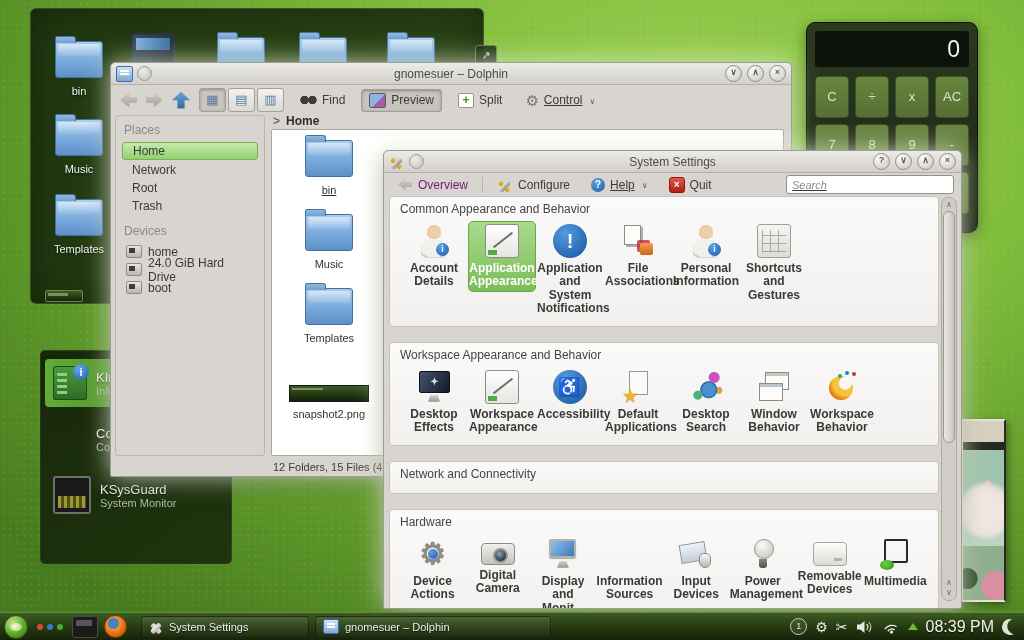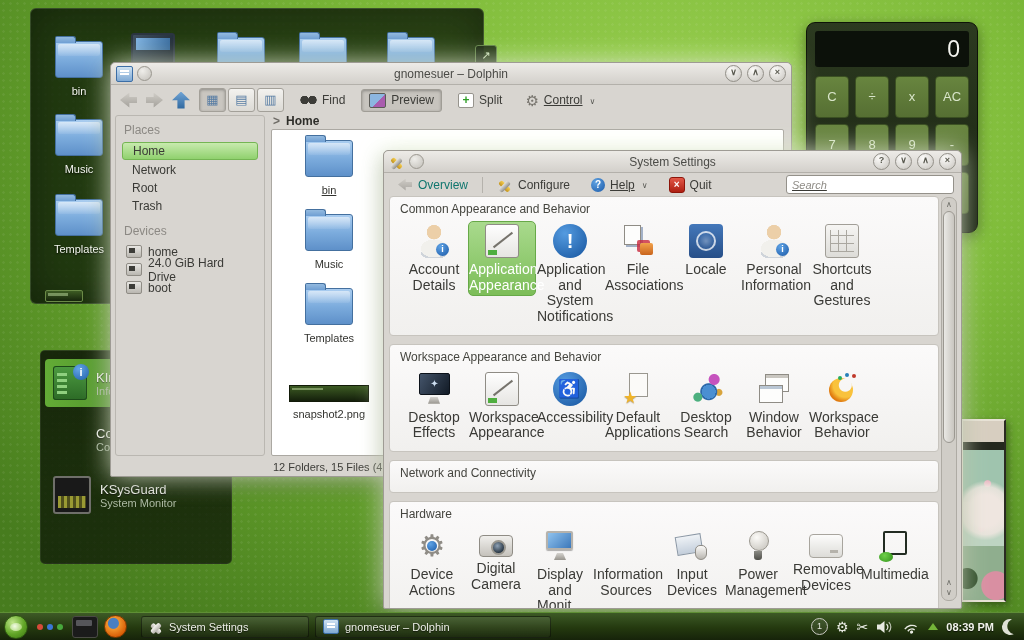--- a/index.html
+++ b/index.html
@@ -123,38 +123,38 @@
   .file .folder{margin:0 auto;}
   .flabel{margin-top:7px;font-size:11px;color:#33332f;}
   .flabel.underline{text-decoration:underline;}
   .snap-thumb{width:78px;height:15px;margin:0 auto;background:linear-gradient(#3c5a23,#141f0b);border:1px solid #121a08;position:relative;}
   .snap-thumb::after{content:"";position:absolute;left:2px;top:2px;width:40%;height:2px;background:rgba(180,210,150,.55);}
   .dol-status{position:absolute;left:162px;bottom:3px;font-size:11px;color:#3c3c38;}
 
   
   .syss{left:383px;top:150px;width:577px;height:457px;z-index:6;overflow:hidden;}
   .ss-toolbar{height:23px;display:flex;align-items:center;gap:7px;padding:0 7px;font-size:12px;color:#3c3c38;}
-  .ss-toolbar .disabled{color:#0f766e;}
+  .ss-toolbar .disabled{color:#701a75;}
   .mini-arrow{width:14px;height:12px;background:linear-gradient(#cfccc6,#a8a5a0);
     clip-path:polygon(0 50%,55% 0,55% 30%,100% 30%,100% 70%,55% 70%,55% 100%);}
   .tsep{width:1px;height:16px;background:#b5b2ac;}
   .help-ico{width:14px;height:14px;border-radius:50%;background:radial-gradient(circle at 35% 30%,#5fa2e2,#1c5aa8);
     color:#fff;font:bold 10px/14px "Liberation Sans",sans-serif;text-align:center;}
   .quit-ico{width:14px;height:14px;border-radius:3px;background:linear-gradient(#e25848,#ae1f12);border:1px solid #8d150a;
     color:#fff;font:bold 10px/13px "Liberation Sans",sans-serif;text-align:center;}
   .tools-glyph{width:16px;height:14px;}
   .search{margin-left:auto;width:156px;height:17px;border:1px solid #94918a;border-radius:3px;background:#fff;
     font:italic 11px "Liberation Sans",sans-serif;color:#3a3a36;padding:0 5px;text-decoration:underline;}
   .search::placeholder{color:#8e8b85;font-style:italic;}
   .ss-content{position:absolute;left:5px;right:22px;top:45px;bottom:0;}
   .ss-section{background:linear-gradient(#fbfafa,#f1f0ee);border:1px solid #c7c4be;border-radius:4px;
-    padding:5px 10px 7px;margin-bottom:8px;}
+    padding:5px 10px 7px;margin-bottom:15px;}
   .ss-sec-title{font-size:12px;color:#45453f;margin-bottom:5px;}
   .ss-items{display:flex;align-items:flex-start;}
-  .ss-item{width:66px;text-align:center;padding:3px 1px;border-radius:5px;font-size:14px;line-height:1.12;color:#3a3a36;}
+  .ss-item{width:66px;text-align:center;padding:3px 1px;border-radius:5px;font-size:12px;line-height:1.12;color:#3a3a36;font-weight:bold;}
   .ss-item.sel{background:linear-gradient(#a9da8d,#7cbd58);border:1px solid #67a948;color:#fff;padding:2px 0;}
   .ss-label{margin-top:4px;}
   
   .ss-scroll{position:absolute;right:4px;top:46px;bottom:7px;width:14px;background:#d0cdc7;border:1px solid #aeaba4;border-radius:7px;}
   .ss-thumb{position:absolute;left:1px;right:1px;top:13px;height:230px;background:linear-gradient(90deg,#e9e8e4,#c9c6c0);
     border:1px solid #9b9891;border-radius:6px;}
   .ss-sarrow{position:absolute;left:0;right:0;text-align:center;font-size:8px;color:#6b6b65;line-height:10px;}
 
   
   .ci{width:34px;height:34px;margin:0 auto;position:relative;}
@@ -258,21 +258,21 @@
   .task-ico{width:14px;height:13px;flex:0 0 auto;}
   .task-ico.x-tools::before{background:linear-gradient(#f4f3ef,#b5b2ab);}
   .task-ico.x-tools::after{background:linear-gradient(#f4f3ef,#b5b2ab);}
   .task-ico[data-ico="dolphin-icon"]{background:linear-gradient(#cfe2f2,#7fa9d4);border:1px solid #3c6ea6;border-radius:2px;position:relative;}
   .task-ico[data-ico="dolphin-icon"]::after{content:"";position:absolute;left:3px;top:3px;right:3px;height:2px;background:#fff;box-shadow:0 3px 0 #fff;}
   .tray{margin-left:auto;display:flex;align-items:center;gap:8px;padding-right:2px;}
   .badge1{width:15px;height:15px;border-radius:50%;border:1px solid #c9c9c2;color:#e4e6de;
     font-size:9px;line-height:14px;text-align:center;background:rgba(255,255,255,.08);}
   .tray-glyph{color:#e8eae2;font-size:14px;line-height:16px;}
   .tri-up{width:0;height:0;border-left:5px solid transparent;border-right:5px solid transparent;border-bottom:7px solid #74b538;}
-  .clock{font-size:11px;color:#f2f4ec;text-shadow:0 1px 1px rgba(0,0,0,.7);font-weight:bold;}
+  .clock{font-size:16px;color:#f2f4ec;text-shadow:0 1px 1px rgba(0,0,0,.7);}
   .cashew{width:16px;height:16px;border-radius:50%;background:transparent;box-shadow:inset 5px -2px 0 0 #dfe2d6;transform:rotate(15deg);}
 </style>
 </head>
 <body>
 
 <div class="screen">
 
   <div class="fv">
     <div class="dicon" style="left:13px;top:32px;">
       <div class="folder f48"></div>
@@ -531,24 +531,20 @@
             <div class="ss-item">
               <div class="ci" data-ico="notifications"></div>
               <div class="ss-label">Application and System Notifications</div>
             </div>
 
             <div class="ss-item">
               <div class="ci" data-ico="file-associations"></div>
               <div class="ss-label">File Associations</div>
             </div>
 
-            <div class="ss-item">
-              <div class="ci" data-ico="locale"></div>
-              <div class="ss-label">Locale</div>
-            </div>
 
             <div class="ss-item">
               <div class="ci" data-ico="user-info"></div>
               <div class="ss-label">Personal Information</div>
             </div>
 
             <div class="ss-item">
               <div class="ci" data-ico="keyboard"></div>
               <div class="ss-label">Shortcuts and Gestures</div>
             </div>

